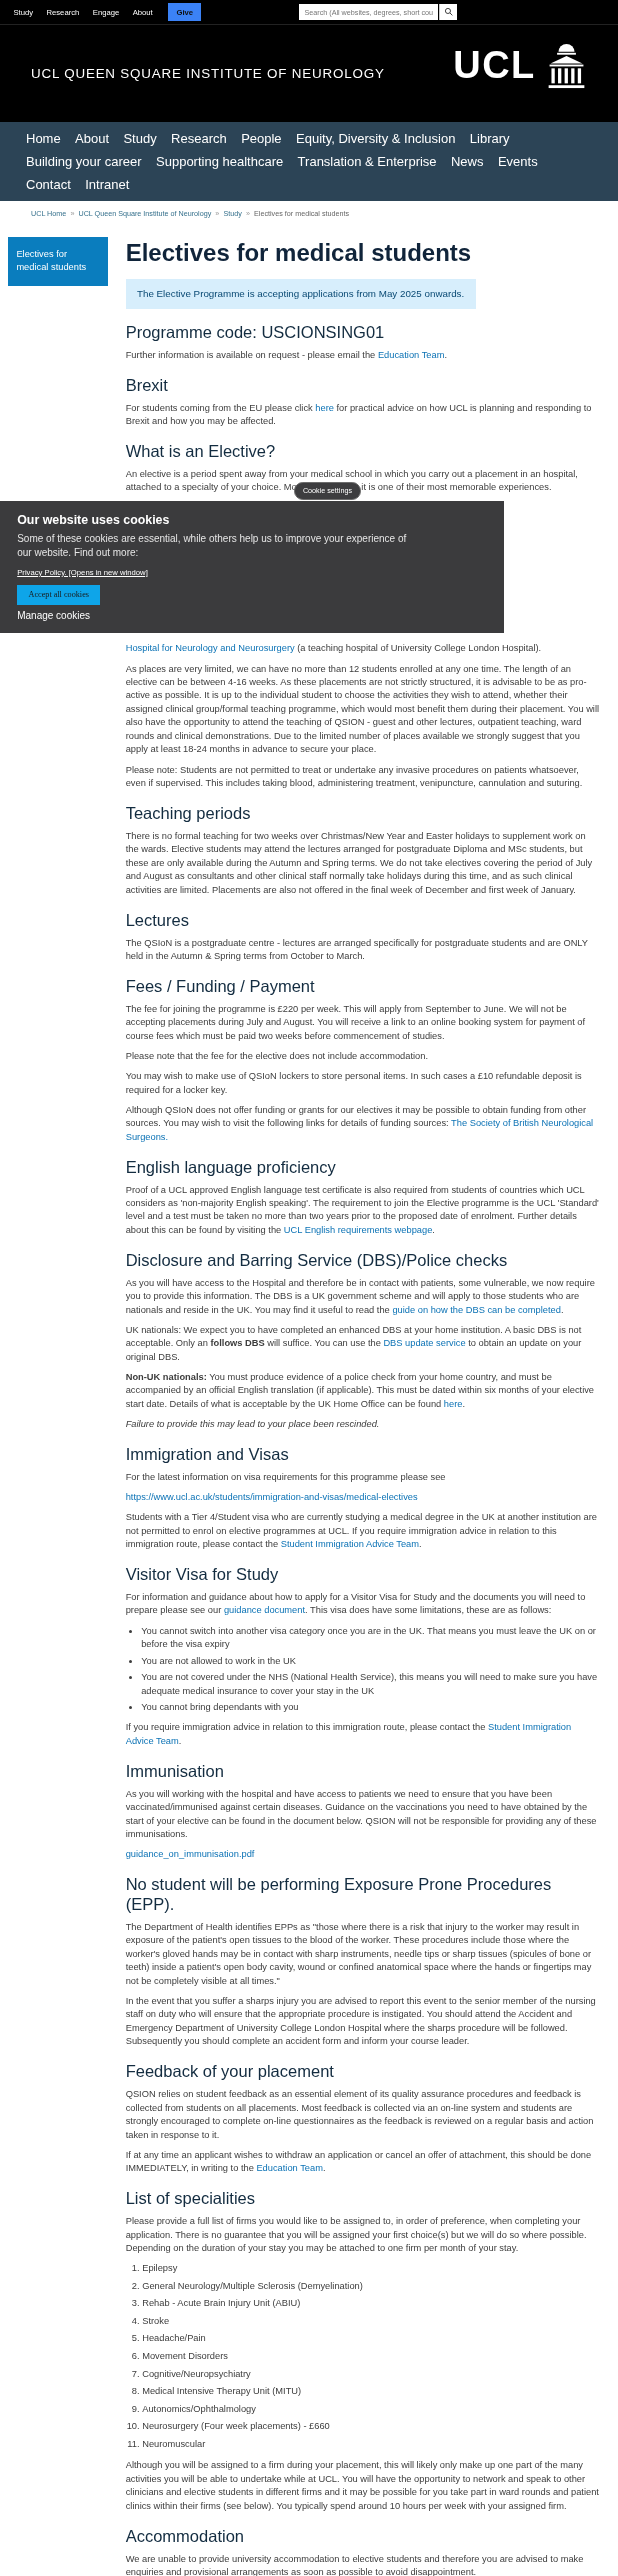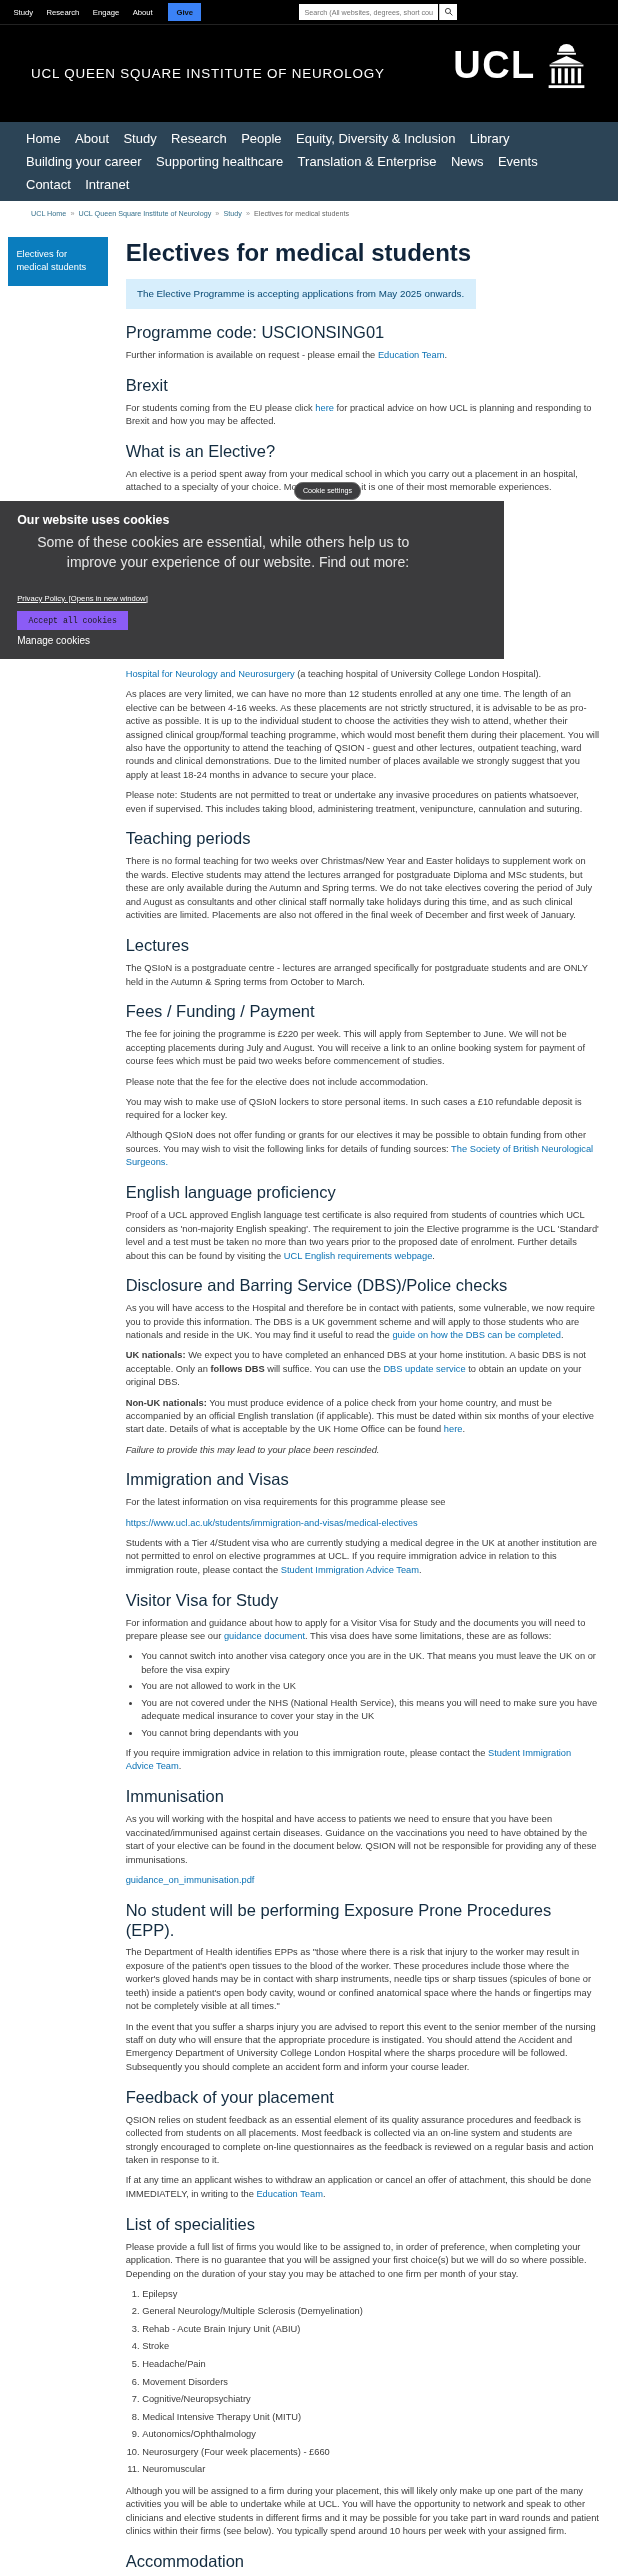--- a/index.html
+++ b/index.html
@@ -46,24 +46,24 @@
   .lnk { color:#0b72b5; }
   ul.bullets { margin:0 0 6.7px 15.5px; }
   ul.bullets li { font-size:9.3px; line-height:1.45; margin-bottom:3.1px; }
   ol.speclist { margin:0 0 8.2px 16.5px; }
   ol.speclist li { font-size:9.3px; line-height:1.45; margin-bottom:4.1px; }
 
   
   .cookie-pill { position:absolute; top:14px; left:168px; background:#3d3d3f; color:#fff; border:0.5px solid #6d6d6d; border-radius:8.8px; font-size:7.2px; padding:3.6px 8.2px; font-family:"Liberation Sans",sans-serif; cursor:pointer; z-index:5; white-space:nowrap; }
   .cookie-banner { position:relative; left:-126px; width:504px; background:#3b3b3d; color:#fff; padding:11.3px 17.5px 12.4px; margin:6.2px 0 9.3px; }
   .cookie-title { font-size:12.4px; font-weight:700; margin-bottom:5.2px; color:#fff; }
-  .cookie-body { font-size:14px; line-height:1.45; color:#e6e6e6; max-width:392px; margin-bottom:21px;text-align:right; }
+  .cookie-body { font-size:10px; line-height:1.45; color:#e6e6e6; max-width:392px; margin-bottom:7px; }
   .cookie-policy { display:inline-block; color:#fff; text-decoration:underline; font-size:7.7px; margin-bottom:8.2px; }
   .cookie-actions { display:flex; flex-direction:column; align-items:flex-start; gap:5.2px; }
-  .cookie-accept { background:#8b5cf6; color:#1a1a1a; border:none; font-size:8.2px; padding:5.2px 11.3px; cursor:pointer; font-family:Liberation Mono, monospace; }
+  .cookie-accept { background:#0ea5e9; color:#1a1a1a; border:none; font-size:8.2px; padding:5.2px 11.3px; cursor:pointer; font-family:Liberation Serif, serif; }
   .cookie-manage { color:#fff; font-size:10px; }
 
   .rel { position:relative; }
 </style>
 </head>
 <body>
 
 <header class="topbar">
   <a class="tb-link">Study</a>
   <a class="tb-link">Research</a>
@@ -189,21 +189,21 @@
     </section>
 
     <section class="sec">
       <h2 class="h2">English language proficiency</h2>
       <p class="p"><span>Proof of a UCL approved English language test certificate is also required from students of countries which UCL considers as 'non-majority English speaking'. The requirement to join the Elective programme is the UCL 'Standard' level and a test must be taken no more than two years prior to the proposed date of enrolment. Further details about this can be found by visiting the </span><a class="lnk" href="#">UCL English requirements webpage</a><span>.</span></p>
     </section>
 
     <section class="sec">
       <h2 class="h2">Disclosure and Barring Service (DBS)/Police checks</h2>
       <p class="p"><span>As you will have access to the Hospital and therefore be in contact with patients, some vulnerable, we now require you to provide this information. The DBS is a UK government scheme and will apply to those students who are nationals and reside in the UK. You may find it useful to read the </span><a class="lnk" href="#">guide on how the DBS can be completed</a><span>.</span></p>
-      <p class="p"><span style="font-weight: 700;">UK nationals:</span><span> We expect you to have completed an enhanced DBS at your home institution. A basic DBS is not acceptable. Only an </span><span style="font-weight: 700;">follows DBS</span><span> will suffice. You can use the </span><a class="lnk" href="#">DBS update service</a><span> to obtain an update on your original DBS.</span></p>
+      <p class="p"><span style="font-weight: 400;">UK nationals:</span><span> We expect you to have completed an enhanced DBS at your home institution. A basic DBS is not acceptable. Only an </span><span style="font-weight: 700;">follows DBS</span><span> will suffice. You can use the </span><a class="lnk" href="#">DBS update service</a><span> to obtain an update on your original DBS.</span></p>
       <p class="p"><span style="font-weight: 700;">Non-UK nationals:</span><span> You must produce evidence of a police check from your home country, and must be accompanied by an official English translation (if applicable). This must be dated within six months of your elective start date. Details of what is acceptable by the UK Home Office can be found </span><a class="lnk" href="#">here</a><span>.</span></p>
       <p class="p italic"><span>Failure to provide this may lead to your place been rescinded.</span></p>
     </section>
 
     <section class="sec">
       <h2 class="h2">Immigration and Visas</h2>
       <p class="p"><span>For the latest information on visa requirements for this programme please see</span></p>
       <p class="p"><a class="lnk" href="#">https://www.ucl.ac.uk/students/immigration-and-visas/medical-electives</a></p>
       <p class="p"><span>Students with a Tier 4/Student visa who are currently studying a medical degree in the UK at another institution are not permitted to enrol on elective programmes at UCL. If you require immigration advice in relation to this immigration route, please contact the </span><a class="lnk" href="#">Student Immigration Advice Team</a><span>.</span></p>
     </section>

